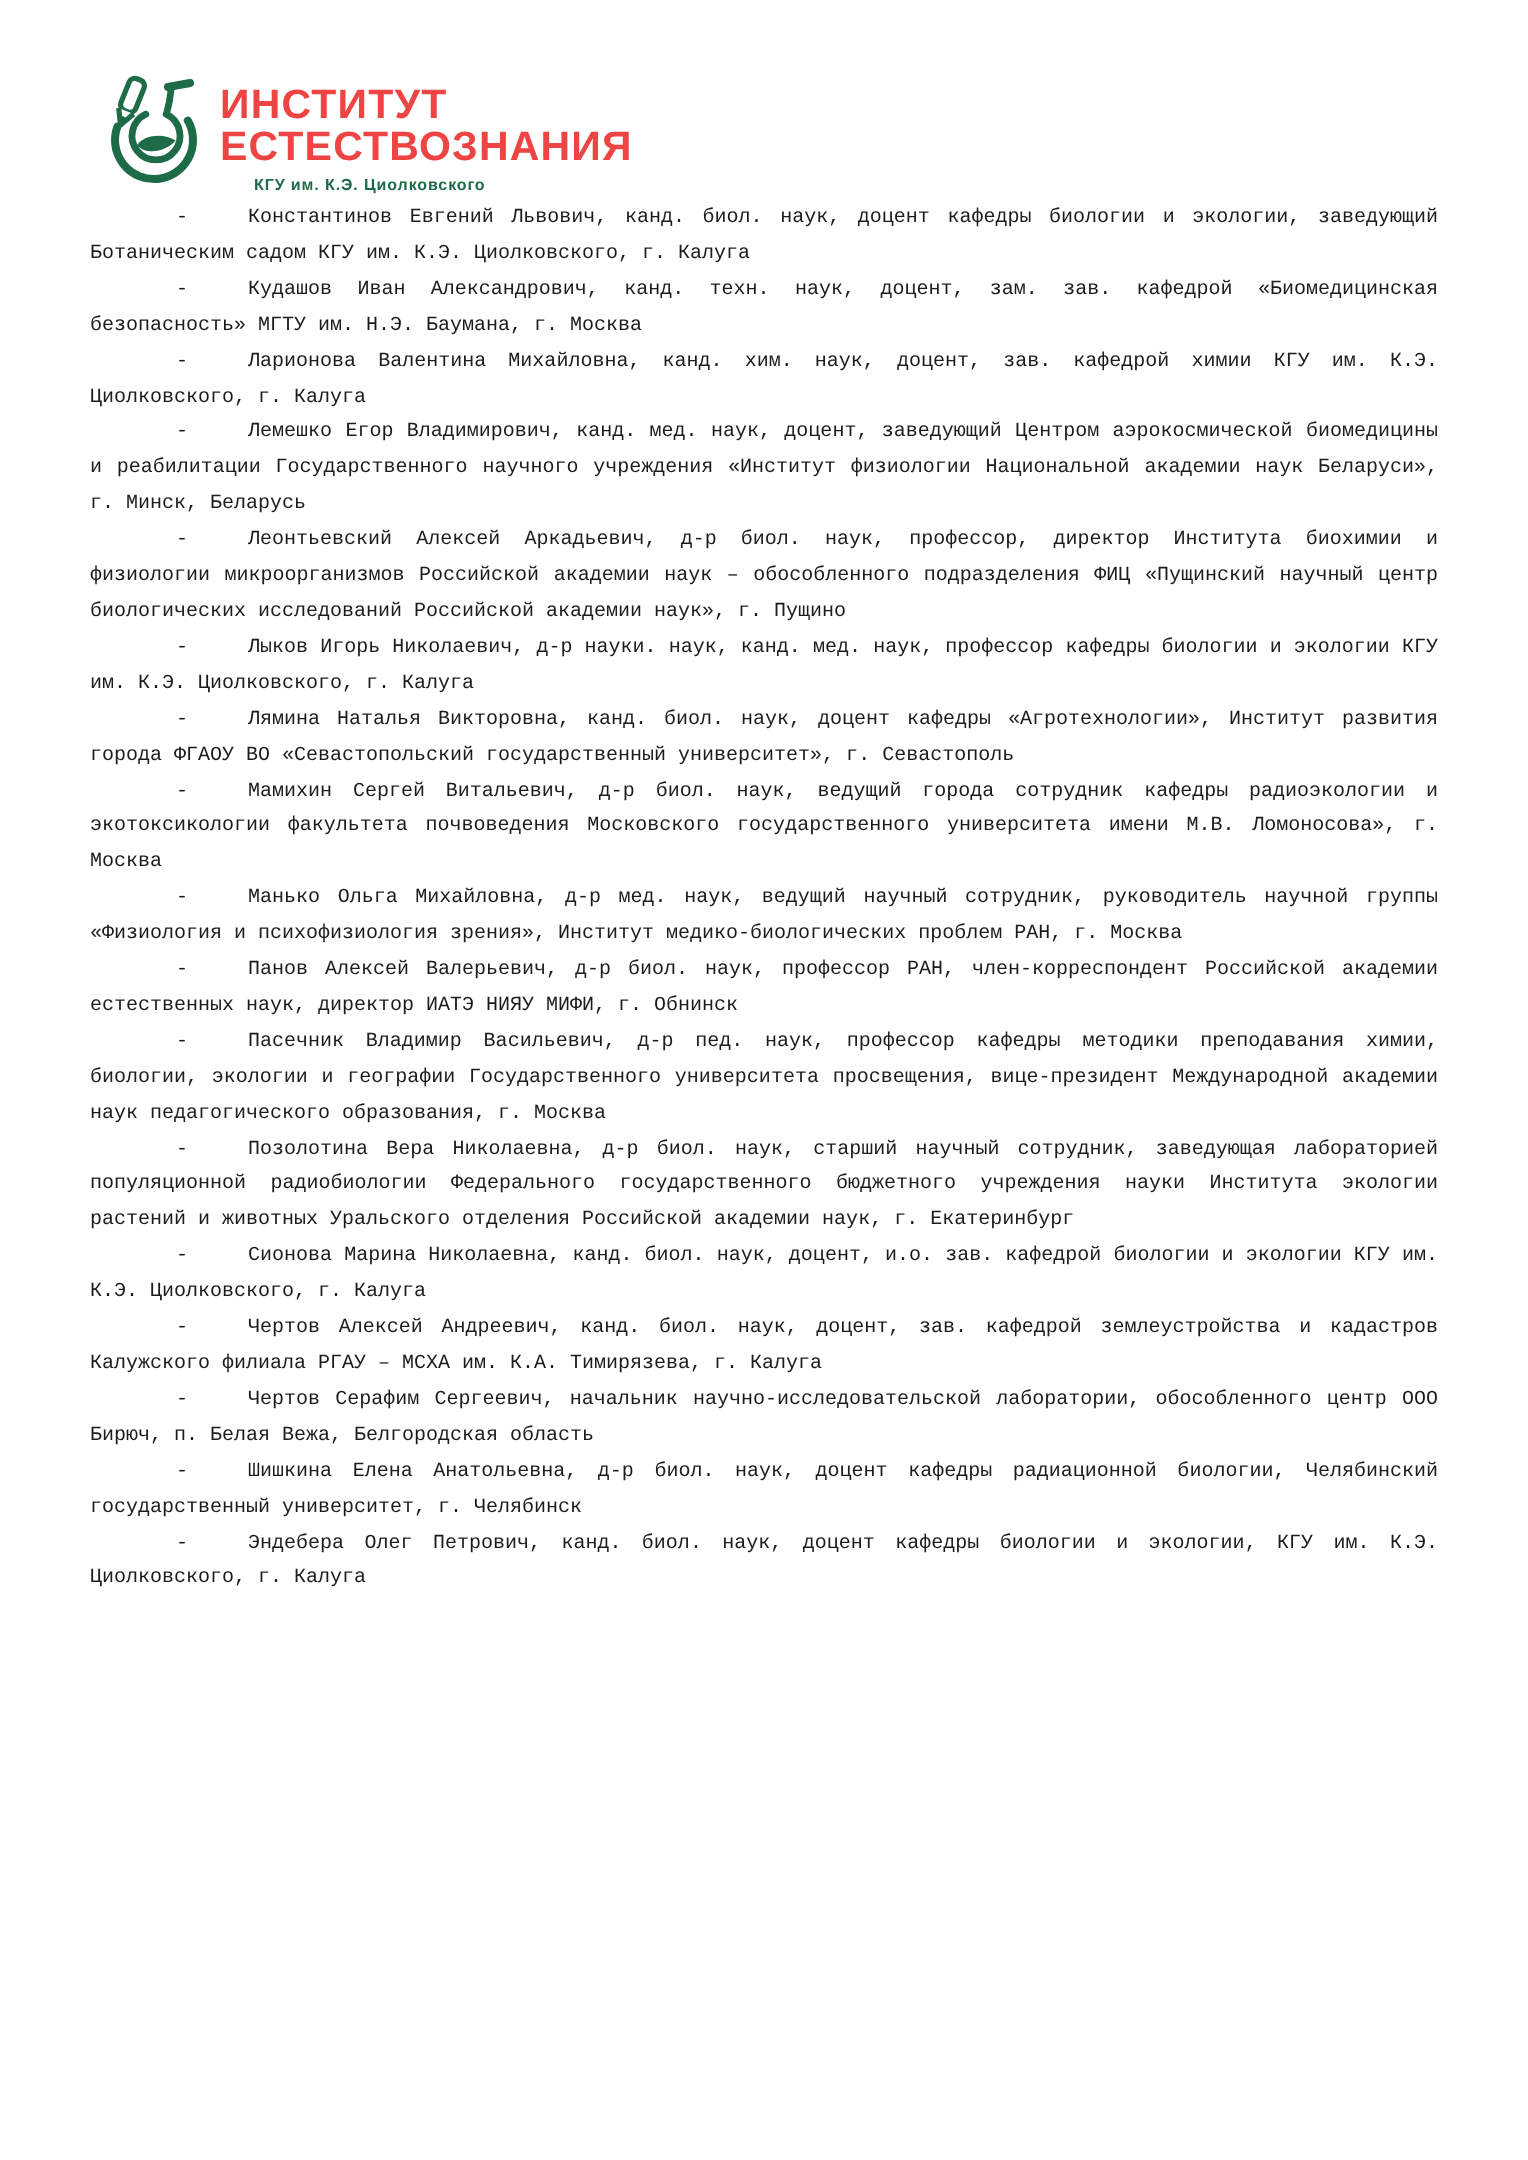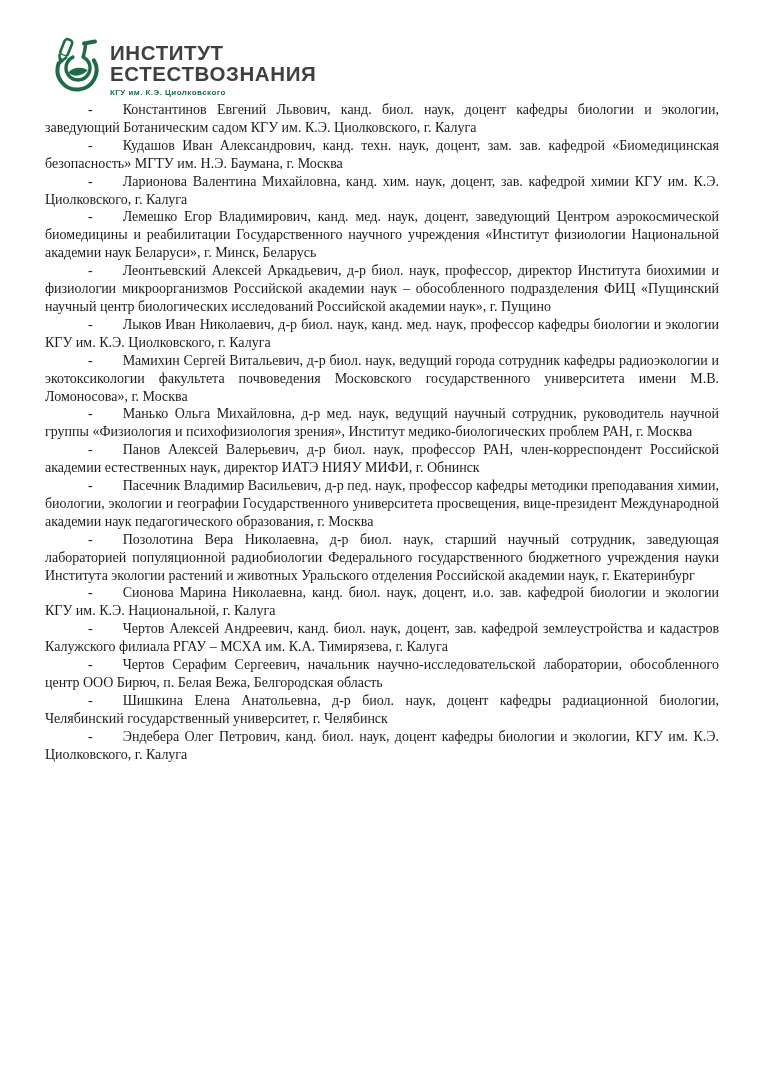--- a/index.html
+++ b/index.html
@@ -31,46 +31,48 @@
   }
   .logo-text {
     padding-top: 6px;
   }
   .logo-title {
     font-family: "Liberation Sans", sans-serif;
     font-weight: 700;
     font-size: 20.5px;
     line-height: 21px;
     letter-spacing: 0.6px;
-    color: #404040;
+    color: #ef4444;
     white-space: nowrap;
   }
   .logo-subtitle {
     margin-top: 4px;
     font-family: "Liberation Sans", sans-serif;
     font-weight: 700;
     font-size: 8px;
     letter-spacing: 0.45px;
     color: #1e6b47;
     white-space: nowrap;
+    margin-left: 17px;
   }
   
   .content {
     position: absolute;
     top: 101px;
     left: 45px;
     width: 674px;
     color: #1c1c1c;
   }
   p.entry {
     margin: 0;
-    font-size: 14px;
+    font-size: 10px;
     line-height: 17.9px;
     text-align: justify;
     text-indent: 43px;
+    font-family: Liberation Mono, monospace;
   }
   p.entry .tab {
     display: inline-block;
     width: 30px;
   }
 </style>
 </head>
 <body>
 
 <div class="page">
@@ -107,36 +109,37 @@
 
 
     <p class="entry"><span class="marker">-</span><span class="tab"></span><span class="entry-text">Кудашов Иван Александрович, канд. техн. наук, доцент, зам. зав. кафедрой «Биомедицинская безопасность» МГТУ им. Н.Э. Баумана, г. Москва</span></p>
 
     <p class="entry"><span class="marker">-</span><span class="tab"></span><span class="entry-text">Ларионова Валентина Михайловна, канд. хим. наук, доцент, зав. кафедрой химии КГУ им. К.Э. Циолковского, г. Калуга</span></p>
 
     <p class="entry"><span class="marker">-</span><span class="tab"></span><span class="entry-text">Лемешко Егор Владимирович, канд. мед. наук, доцент, заведующий Центром аэрокосмической биомедицины и реабилитации Государственного научного учреждения «Институт физиологии Национальной академии наук Беларуси», г. Минск, Беларусь</span></p>
 
     <p class="entry"><span class="marker">-</span><span class="tab"></span><span class="entry-text">Леонтьевский Алексей Аркадьевич, д-р биол. наук, профессор, директор Института биохимии и физиологии микроорганизмов Российской академии наук – обособленного подразделения ФИЦ «Пущинский научный центр биологических исследований Российской академии наук», г. Пущино</span></p>
 
-    <p class="entry"><span class="marker">-</span><span class="tab"></span><span class="entry-text">Лыков Иван Николаевич, д-р биол. наук, канд. мед. наук, профессор кафедры биологии и экологии КГУ им. К.Э. Циолковского, г. Калуга</span></p>
+    <p class="entry"><span class="marker">-</span><span class="tab"></span><span class="entry-text">Лыков Игорь Николаевич, д-р науки. наук, канд. мед. наук, профессор кафедры биологии и экологии КГУ им. К.Э. Циолковского, г. Калуга</span></p>
 
+    <p class="entry"><span class="marker">-</span><span class="tab"></span><span class="entry-text">Лямина Наталья Викторовна, канд. биол. наук, доцент кафедры «Агротехнологии», Институт развития города ФГАОУ ВО «Севастопольский государственный университет», г. Севастополь</span></p>
 
     <p class="entry"><span class="marker">-</span><span class="tab"></span><span class="entry-text">Мамихин Сергей Витальевич, д-р биол. наук, ведущий города сотрудник кафедры радиоэкологии и экотоксикологии факультета почвоведения Московского государственного университета имени М.В. Ломоносова», г. Москва</span></p>
 
 
     <p class="entry"><span class="marker">-</span><span class="tab"></span><span class="entry-text">Манько Ольга Михайловна, д-р мед. наук, ведущий научный сотрудник, руководитель научной группы «Физиология и психофизиология зрения», Институт медико-биологических проблем РАН, г. Москва</span></p>
 
 
     <p class="entry"><span class="marker">-</span><span class="tab"></span><span class="entry-text">Панов Алексей Валерьевич, д-р биол. наук, профессор РАН, член-корреспондент Российской академии естественных наук, директор ИАТЭ НИЯУ МИФИ, г. Обнинск</span></p>
 
     <p class="entry"><span class="marker">-</span><span class="tab"></span><span class="entry-text">Пасечник Владимир Васильевич, д-р пед. наук, профессор кафедры методики преподавания химии, биологии, экологии и географии Государственного университета просвещения, вице-президент Международной академии наук педагогического образования, г. Москва</span></p>
 
     <p class="entry"><span class="marker">-</span><span class="tab"></span><span class="entry-text">Позолотина Вера Николаевна, д-р биол. наук, старший научный сотрудник, заведующая лабораторией популяционной радиобиологии Федерального государственного бюджетного учреждения науки Института экологии растений и животных Уральского отделения Российской академии наук, г. Екатеринбург</span></p>
 
-    <p class="entry"><span class="marker">-</span><span class="tab"></span><span class="entry-text">Сионова Марина Николаевна, канд. биол. наук, доцент, и.о. зав. кафедрой биологии и экологии КГУ им. К.Э. Национальной, г. Калуга</span></p>
+    <p class="entry"><span class="marker">-</span><span class="tab"></span><span class="entry-text">Сионова Марина Николаевна, канд. биол. наук, доцент, и.о. зав. кафедрой биологии и экологии КГУ им. К.Э. Циолковского, г. Калуга</span></p>
 
     <p class="entry"><span class="marker">-</span><span class="tab"></span><span class="entry-text">Чертов Алексей Андреевич, канд. биол. наук, доцент, зав. кафедрой землеустройства и кадастров Калужского филиала РГАУ – МСХА им. К.А. Тимирязева, г. Калуга</span></p>
 
     <p class="entry"><span class="marker">-</span><span class="tab"></span><span class="entry-text">Чертов Серафим Сергеевич, начальник научно-исследовательской лаборатории, обособленного центр ООО Бирюч, п. Белая Вежа, Белгородская область</span></p>
 
     <p class="entry"><span class="marker">-</span><span class="tab"></span><span class="entry-text">Шишкина Елена Анатольевна, д-р биол. наук, доцент кафедры радиационной биологии, Челябинский государственный университет, г. Челябинск</span></p>
 
     <p class="entry"><span class="marker">-</span><span class="tab"></span><span class="entry-text">Эндебера Олег Петрович, канд. биол. наук, доцент кафедры биологии и экологии, КГУ им. К.Э. Циолковского, г. Калуга</span></p>
   </main>
 

